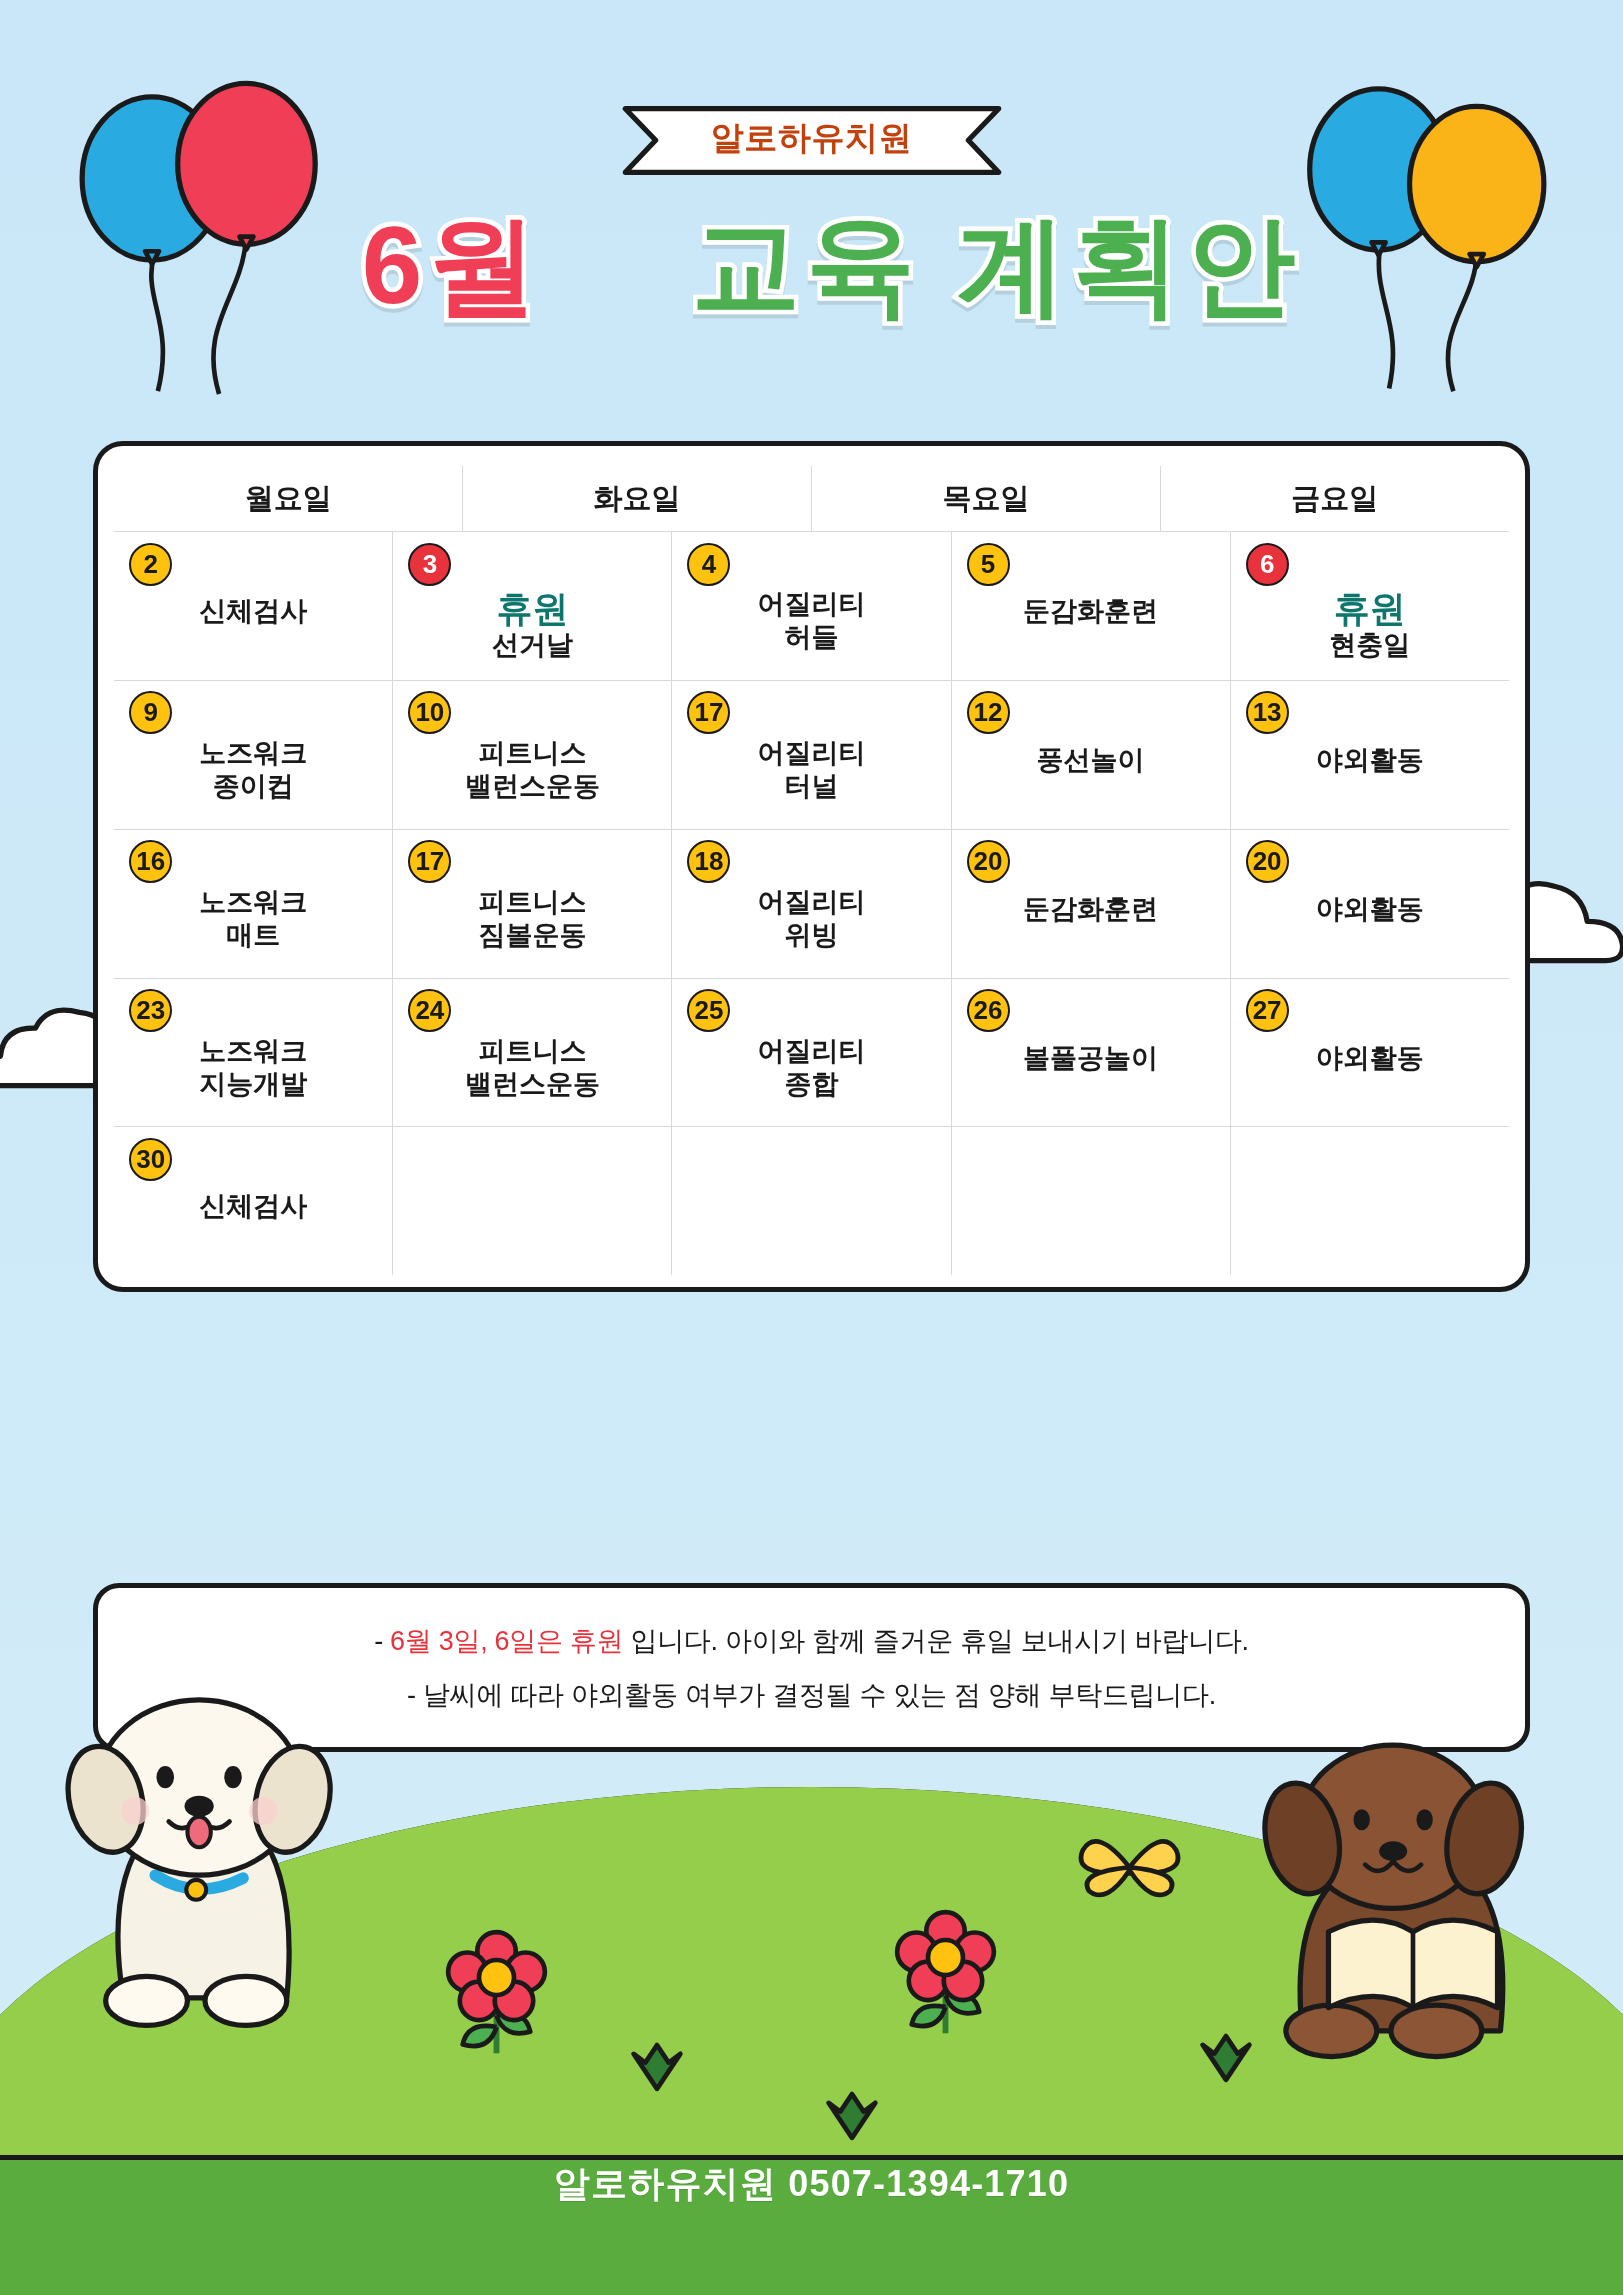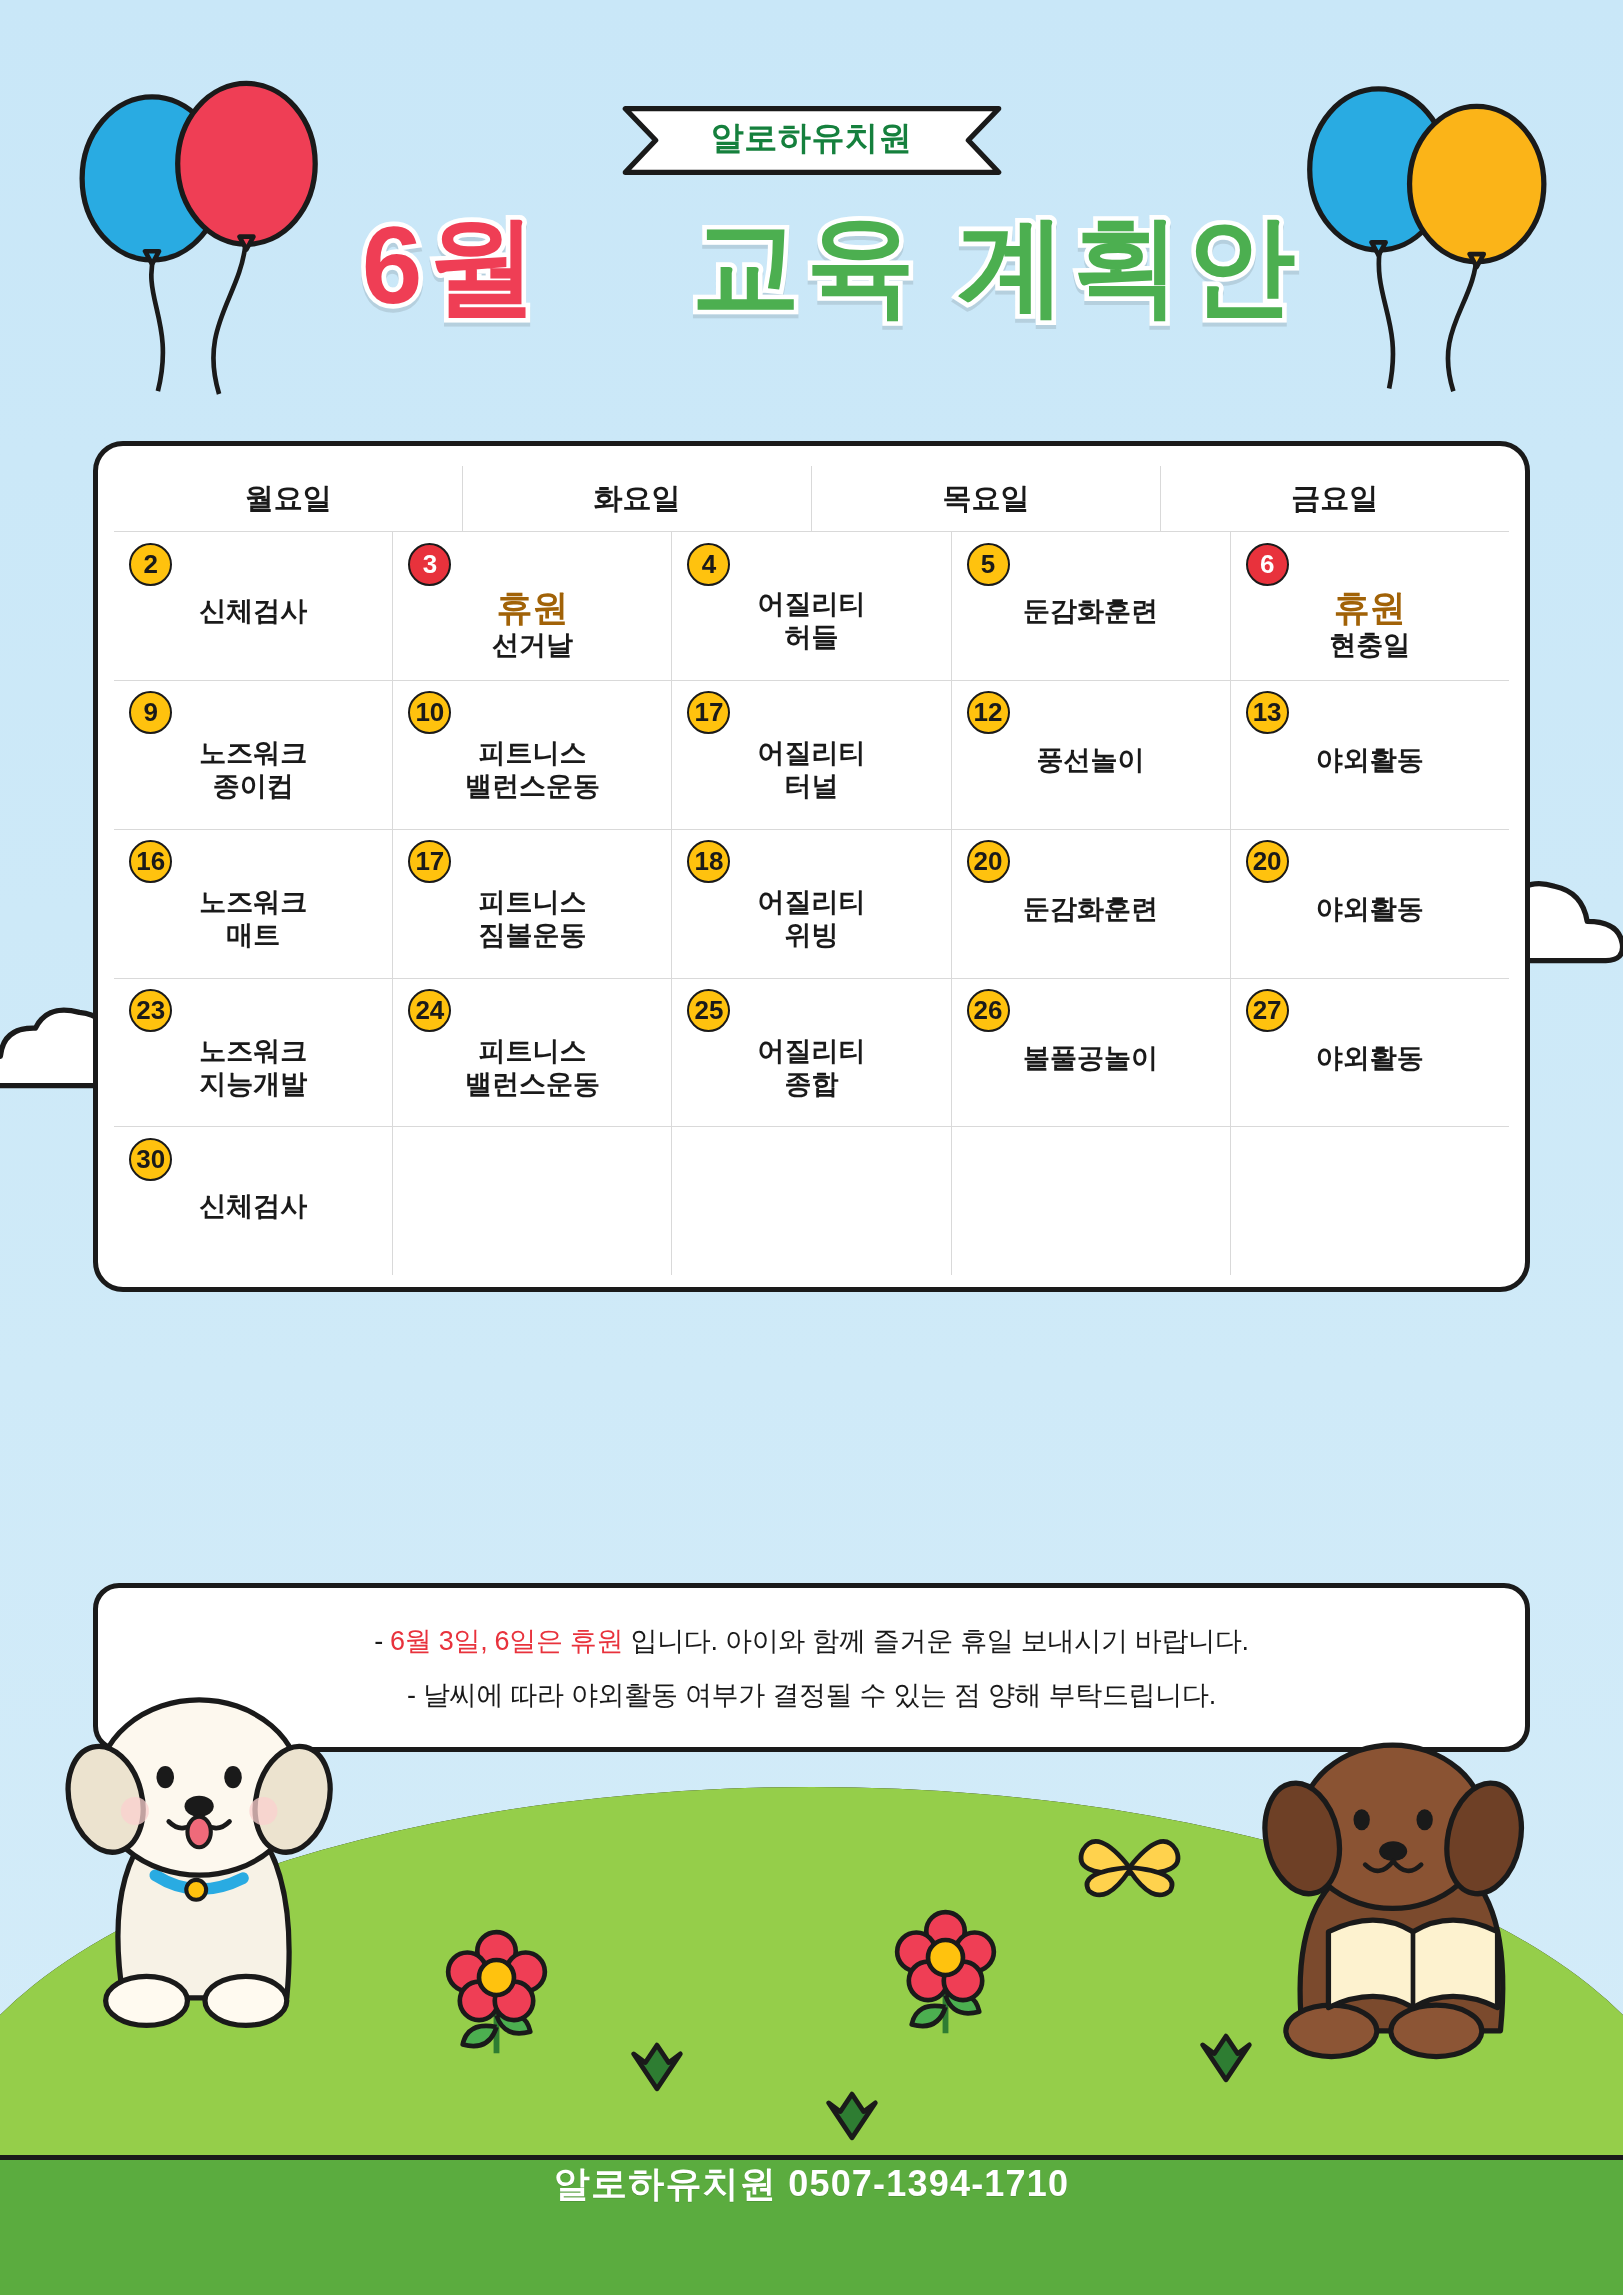--- a/index.html
+++ b/index.html
@@ -49,21 +49,21 @@
   .balloons-right { position: absolute; right: 47px; top: 76px; }
 
   
   .ribbon {
     position: absolute; left: 50%; top: 104px; transform: translateX(-50%);
     width: 385px; height: 73px;
   }
   .ribbon-label {
     position: absolute; left: 0; top: 0; width: 385px; height: 73px;
     display: flex; align-items: center; justify-content: center;
-    font-size: 33px; font-weight: bold; color: #15803d; letter-spacing: 0.6px;
+    font-size: 33px; font-weight: bold; color: #c2410c; letter-spacing: 0.6px;
     padding-bottom: 3.5px;
   }
 
   .main-title {
     position: absolute; left: 0; top: 193px; width: 1623px;
     text-align: center;
     font-size: 109px; font-weight: bold; letter-spacing: 5.8px;
     white-space: nowrap;
   }
   .t-red  { color: #ef3e55; -webkit-text-stroke: 9.3px #ffffff; paint-order: stroke fill; }
@@ -106,21 +106,21 @@
   .daynum.holiday { background: #e8323c; color: #ffffff; }
 
   .event {
     position: absolute; left: 0; right: 0; top: 56px;
     text-align: center;
     font-size: 27px; font-weight: bold; color: #1a1a1a;
     line-height: 1.24;
     padding: 0 5.8px;
   }
   .event .big-red {
-    display: block; color: #a16207; font-size: 36px; line-height: 1.15; font-family: Liberation Serif, serif;
+    display: block; color: #0f766e; font-size: 36px; line-height: 1.15;
   }
   .event.single { top: 63px; }
 
   
   .notice {
     position: absolute; left: 93px; top: 1583px;
     width: 1437px; height: 169px;
     background: #ffffff;
     border: 5.3px solid #1a1a1a;
     border-radius: 26px;

